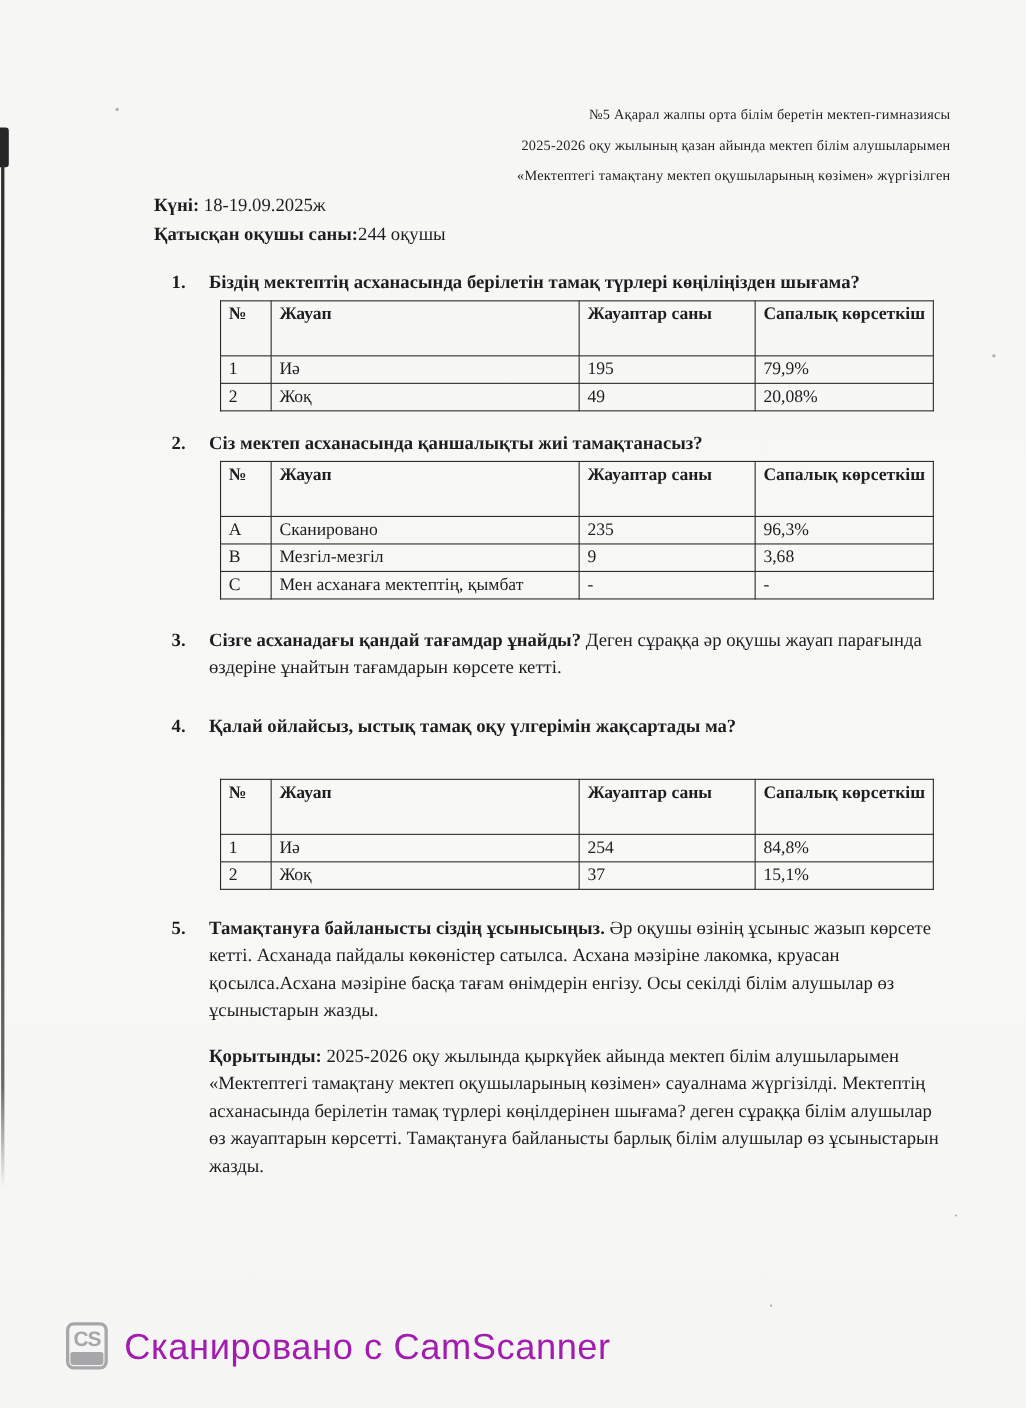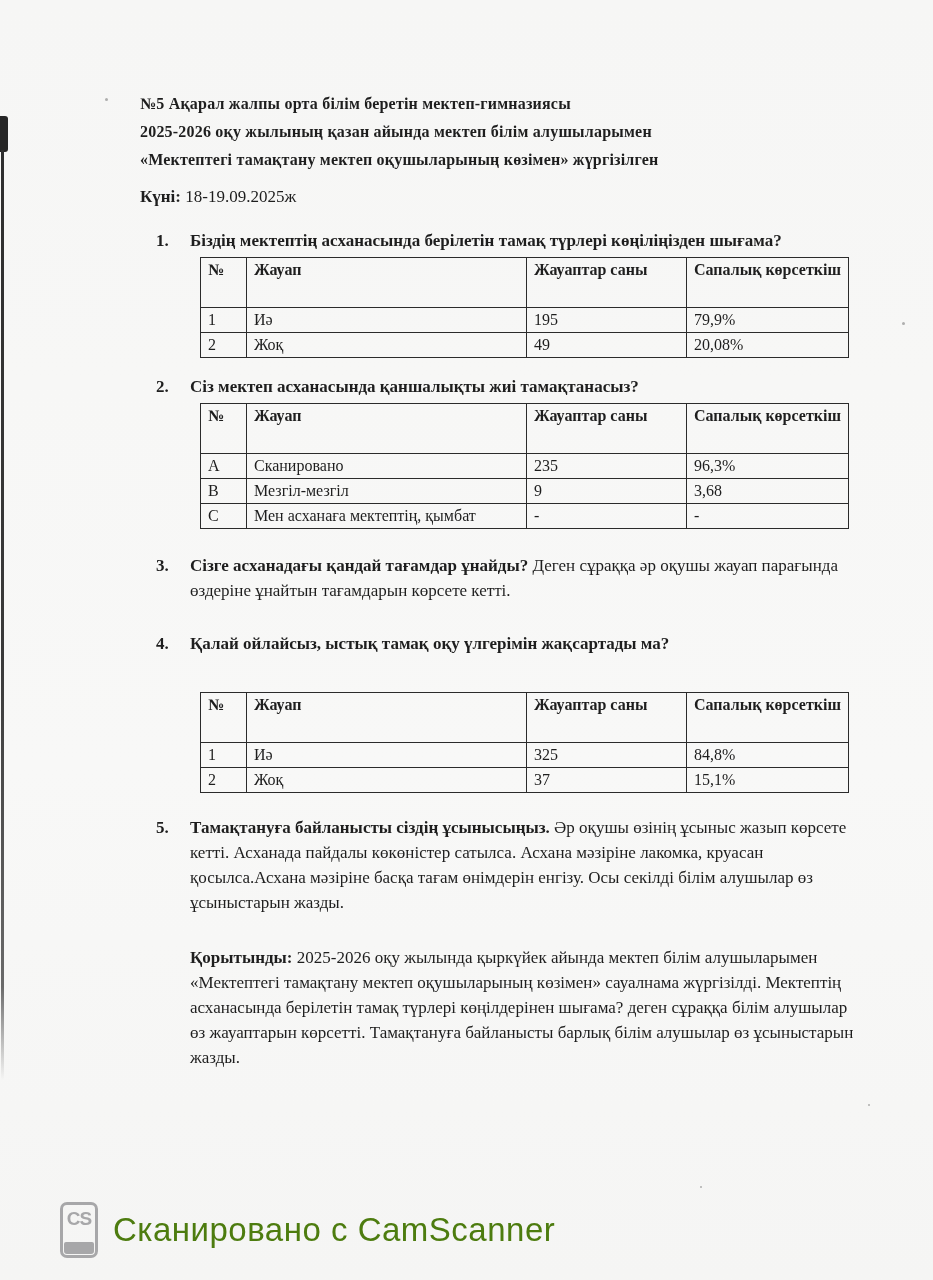--- a/index.html
+++ b/index.html
@@ -23,28 +23,28 @@
   }
   .speck { position: absolute; width: 3px; height: 3px; border-radius: 50%; background: rgba(40,40,40,0.35); }
   .speck.s1 { left: 105px; top: 98px; }
   .speck.s2 { left: 902px; top: 322px; }
   .speck.s3 { left: 868px; top: 1104px; width: 2px; height: 2px; }
   .speck.s4 { left: 700px; top: 1186px; width: 2px; height: 2px; }
 
   .sheet { position: absolute; left: 140px; top: 90px; width: 724px; }
 
   .title {
-    text-align: left;
-    font-weight: bold;
-    font-size: 16px;
+    text-align: right;
+    font-weight: normal;
+    font-size: 13px;
     line-height: 28px;
     letter-spacing: 0.2px;
   }
 
-  .meta { margin-top: 10px; font-size: 17px; line-height: 26px; }
+  .meta { font-size: 17px; line-height: 26px; }
   .meta .label { font-weight: bold; }
 
   .q { position: relative; padding-left: 50px; font-size: 17px; line-height: 25px; }
   .qnum { position: absolute; left: 16px; top: 0; font-weight: bold; }
   .qbold { font-weight: bold; }
   .q1 { margin-top: 18px; }
   .q2 { margin-top: 16px; }
   .q3 { margin-top: 24px; width: 716px; }
   .q4 { margin-top: 28px; }
   .q5 { margin-top: 22px; width: 716px; }
@@ -62,46 +62,46 @@
     overflow: hidden;
   }
   table.survey th { font-weight: bold; height: 50px; }
   table.survey .c0 { width: 46px; }
   table.survey .c1 { width: 280px; }
   table.survey .c2 { width: 160px; }
   table.survey .c3 { width: 162px; }
   table.t3 { margin-top: 36px; }
 
   .conclusion {
-    margin-top: 30px; padding-left: 50px;
+    margin-top: 16px; padding-left: 50px;
     width: 722px; font-size: 17px; line-height: 25px;
   }
   .conclusion .label { font-weight: bold; }
 
   
   .watermark {
     position: absolute; left: 60px; top: 1202px;
     display: flex; align-items: center; gap: 15px;
     font-family: "Liberation Sans", sans-serif;
   }
   .cs-icon {
-    position: relative; width: 38px; height: 56px;
+    position: relative; width: 38px; height: 43px;
     border: 3.5px solid #a7a7a9; border-radius: 7px;
     background: transparent;
   }
   .cs-icon .cs-letters {
     position: absolute; top: 3px; left: 0; right: 0;
     text-align: center; font-weight: bold; font-size: 19px;
     color: #a7a7a9; letter-spacing: -1px;
   }
   .cs-icon .cs-base {
     position: absolute; left: 1px; right: 1px; bottom: 1px; height: 12px;
     background: #a7a7a9; border-radius: 2px 2px 3px 3px;
   }
-  .wm-text { font-size: 33px; color: #4d7c0f; letter-spacing: 0.5px; }
+  .wm-text { font-size: 33px; color: #a21caf; letter-spacing: 0.5px; }
 </style>
 </head>
 <body>
 
 <div class="edge-blob"></div>
 <div class="edge-line"></div>
 <div class="speck s1"></div>
 <div class="speck s2"></div>
 <div class="speck s3"></div>
 <div class="speck s4"></div>
@@ -109,20 +109,21 @@
 <div class="sheet">
 
   <div class="title">
     <div>№5 Ақарал жалпы орта білім беретін мектеп-гимназиясы</div>
     <div>2025-2026 оқу жылының қазан айында мектеп білім алушыларымен</div>
     <div>«Мектептегі тамақтану мектеп оқушыларының көзімен» жүргізілген</div>
   </div>
 
   <div class="meta">
     <div><span class="label">Күні:</span><span> 18-19.09.2025ж</span></div>
+    <div><span class="label">Қатысқан оқушы саны:</span><span>244 оқушы</span></div>
   </div>
 
   <div class="q q1">
     <span class="qnum">1.</span>
     <span class="qbold">Біздің мектептің асханасында берілетін тамақ түрлері көңіліңізден шығама?</span>
   </div>
   <table class="survey t1">
     <colgroup>
         <col class="c0">
         <col class="c1">
@@ -215,21 +216,21 @@
           <th>№</th>
           <th>Жауап</th>
           <th>Жауаптар саны</th>
           <th>Сапалық көрсеткіш</th>
         </tr>
       </thead>
       <tbody>
         <tr>
           <td>1</td>
           <td>Иә</td>
-          <td>325</td>
+          <td>254</td>
           <td>84,8%</td>
         </tr>
         <tr>
           <td>2</td>
           <td>Жоқ</td>
           <td>37</td>
           <td>15,1%</td>
         </tr>
       </tbody>
     </table>

